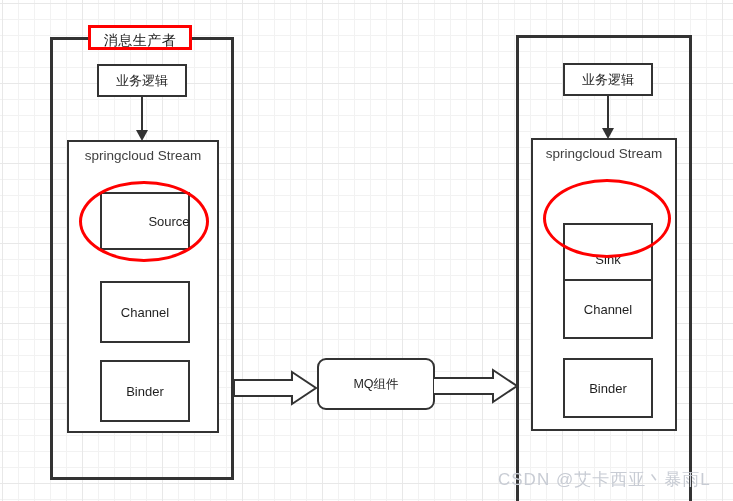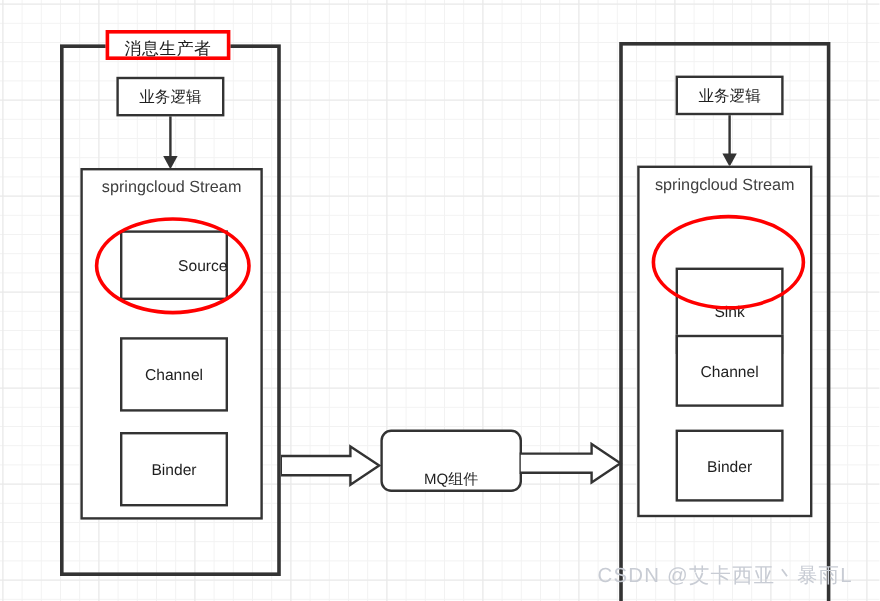--- a/index.html
+++ b/index.html
@@ -121,21 +121,21 @@
   #box-mq {
     position: absolute;
     left: 317px; top: 358px;
     width: 118px; height: 52px;
     border: 2px solid #333333;
     border-radius: 9px;
     background: #ffffff;
     display: flex;
     flex-direction: column;
     align-items: center;
-    justify-content: flex-end;
+    justify-content: center;
     font-size: 12.5px;
     color: #1f1f1f;
     line-height: 17px;
     white-space: nowrap;
   }
 
   
   .v-arrow { position: absolute; }
   .v-arrow .shaft {
     position: absolute;

